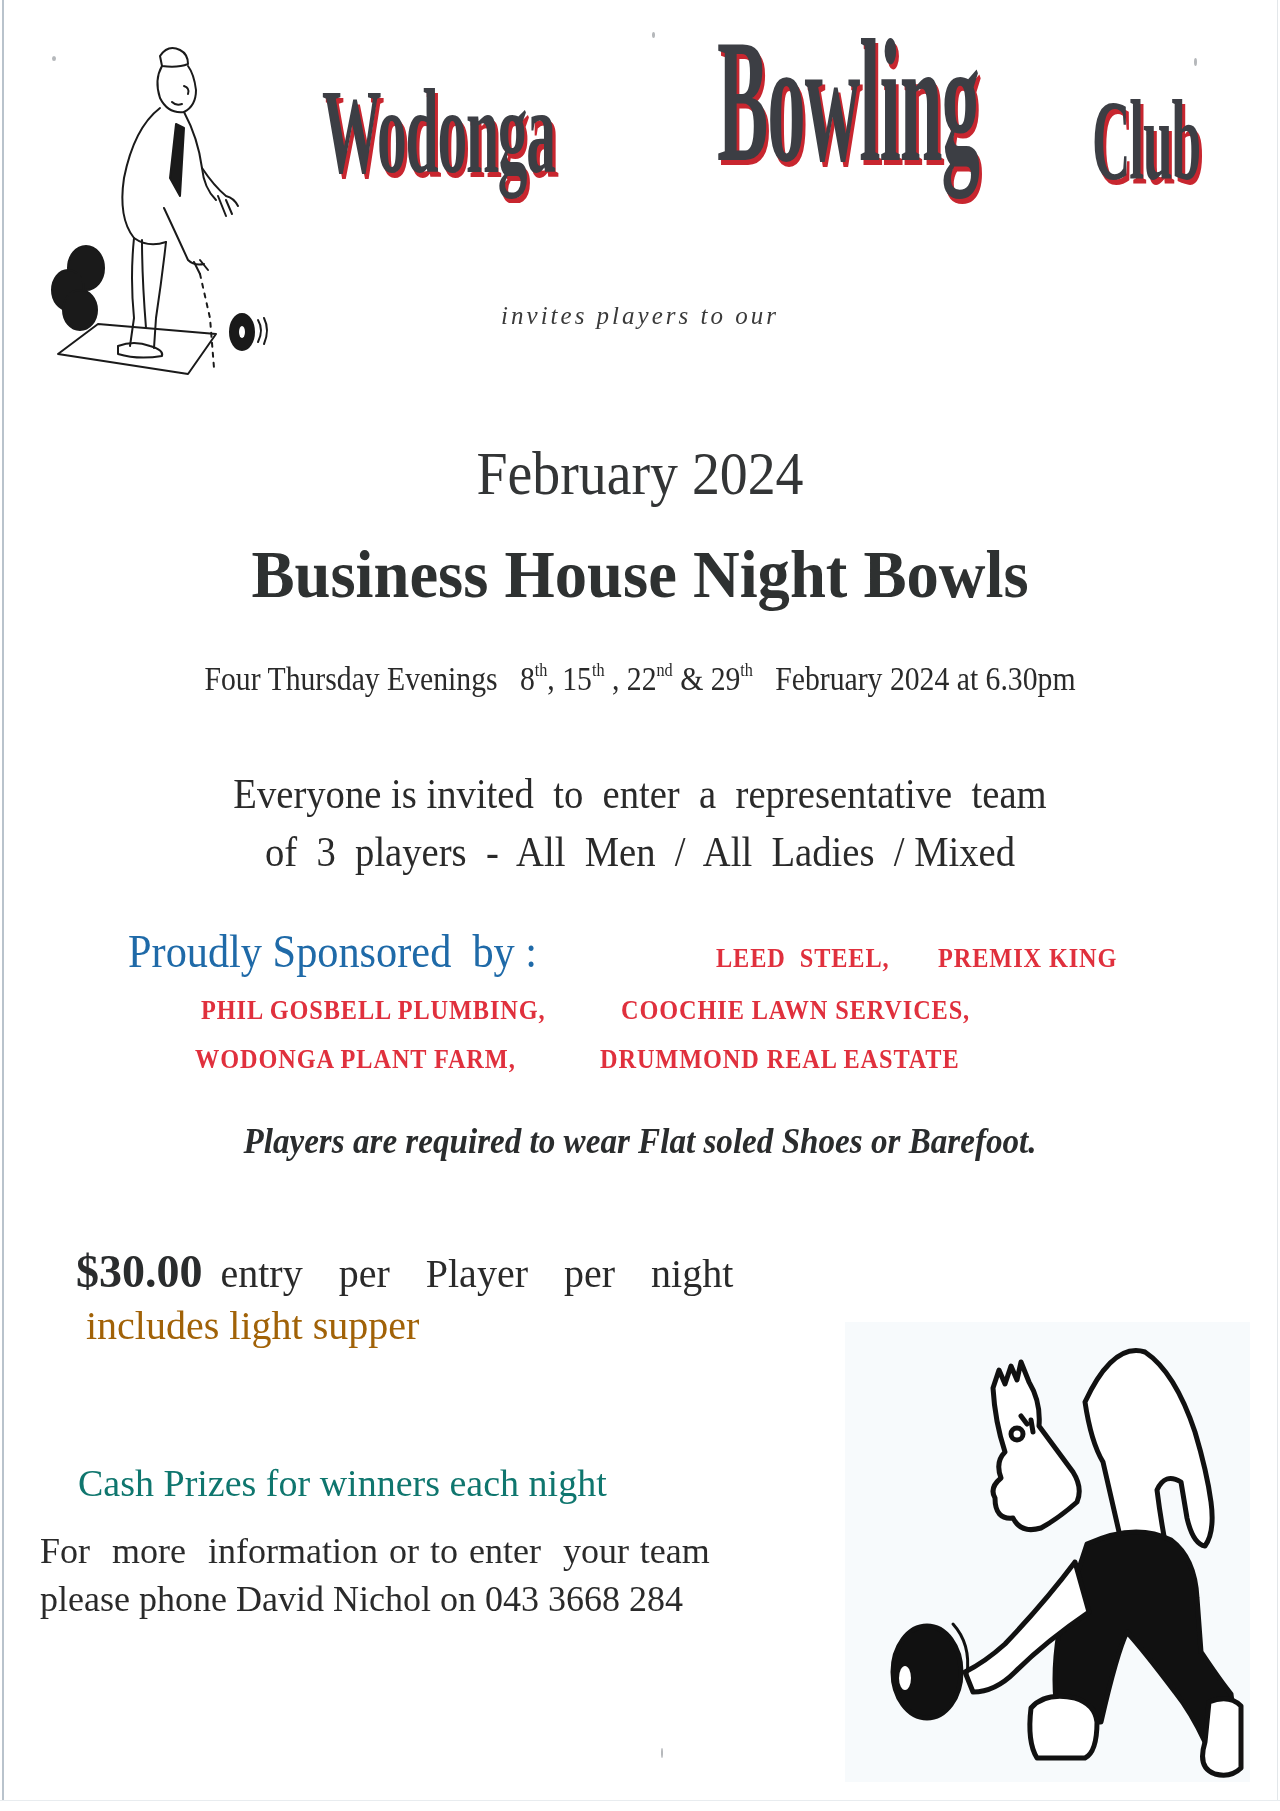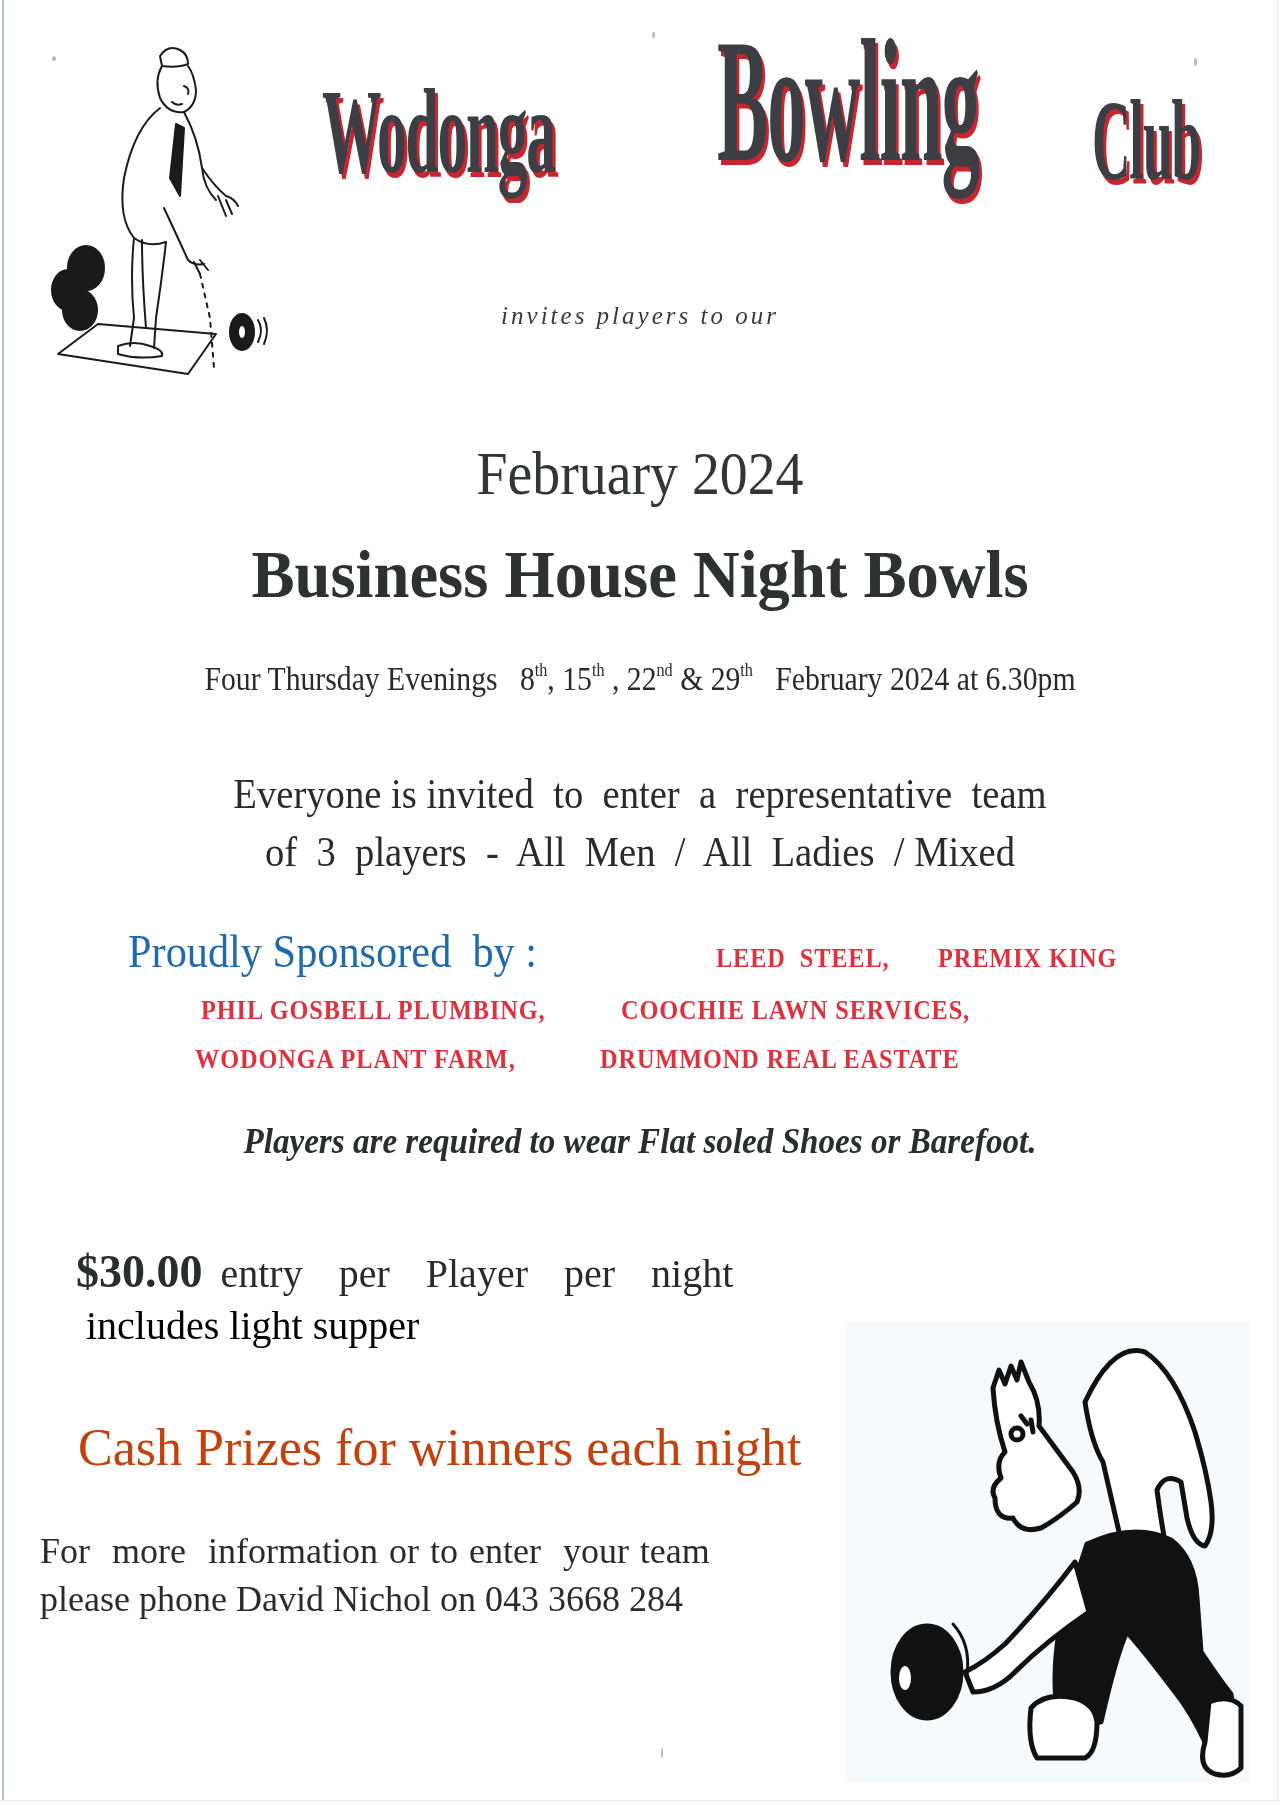--- a/index.html
+++ b/index.html
@@ -66,23 +66,23 @@
     .sp-3 .sn-f { position: absolute; left: 405px; }
 
     .shoes {
       top: 1120px; font-size: 36px; font-weight: bold; font-style: italic; color: #2a2c2d;
       transform: scaleX(0.92);
     }
 
     .price-line { left: 76px; top: 1245px; white-space: nowrap; font-size: 40px; color: #2a2a2a; }
     .price { font-weight: bold; font-size: 46px; color: #2a2c2d; margin-right: 18px; }
     .price-rest { word-spacing: 8px; }
-    .supper { left: 86px; top: 1302px; font-size: 40px; color: #000000; white-space: nowrap; }
-
-    .prizes { left: 78px; top: 1418px; font-size: 52px; color: #c2410c; white-space: nowrap; }
+    .supper { left: 86px; top: 1302px; font-size: 40px; color: #a16207; white-space: nowrap; }
+
+    .prizes { left: 78px; top: 1461px; font-size: 38px; color: #0f766e; white-space: nowrap; }
 
     .info-1 { left: 40px; top: 1530px; font-size: 36px; color: #2a2a2a; white-space: nowrap; word-spacing: 2px; text-align: right; }
     .info-2 { left: 40px; top: 1578px; font-size: 36px; color: #2a2a2a; white-space: nowrap; }
 
     .illus-top { left: 38px; top: 28px; width: 240px; height: 360px; }
     .illus-bottom { left: 845px; top: 1322px; width: 405px; height: 460px; background: #f7fafc; }
 
     .speck { position: absolute; background: #b5b8bb; border-radius: 50%; }
   </style>
 </head>

